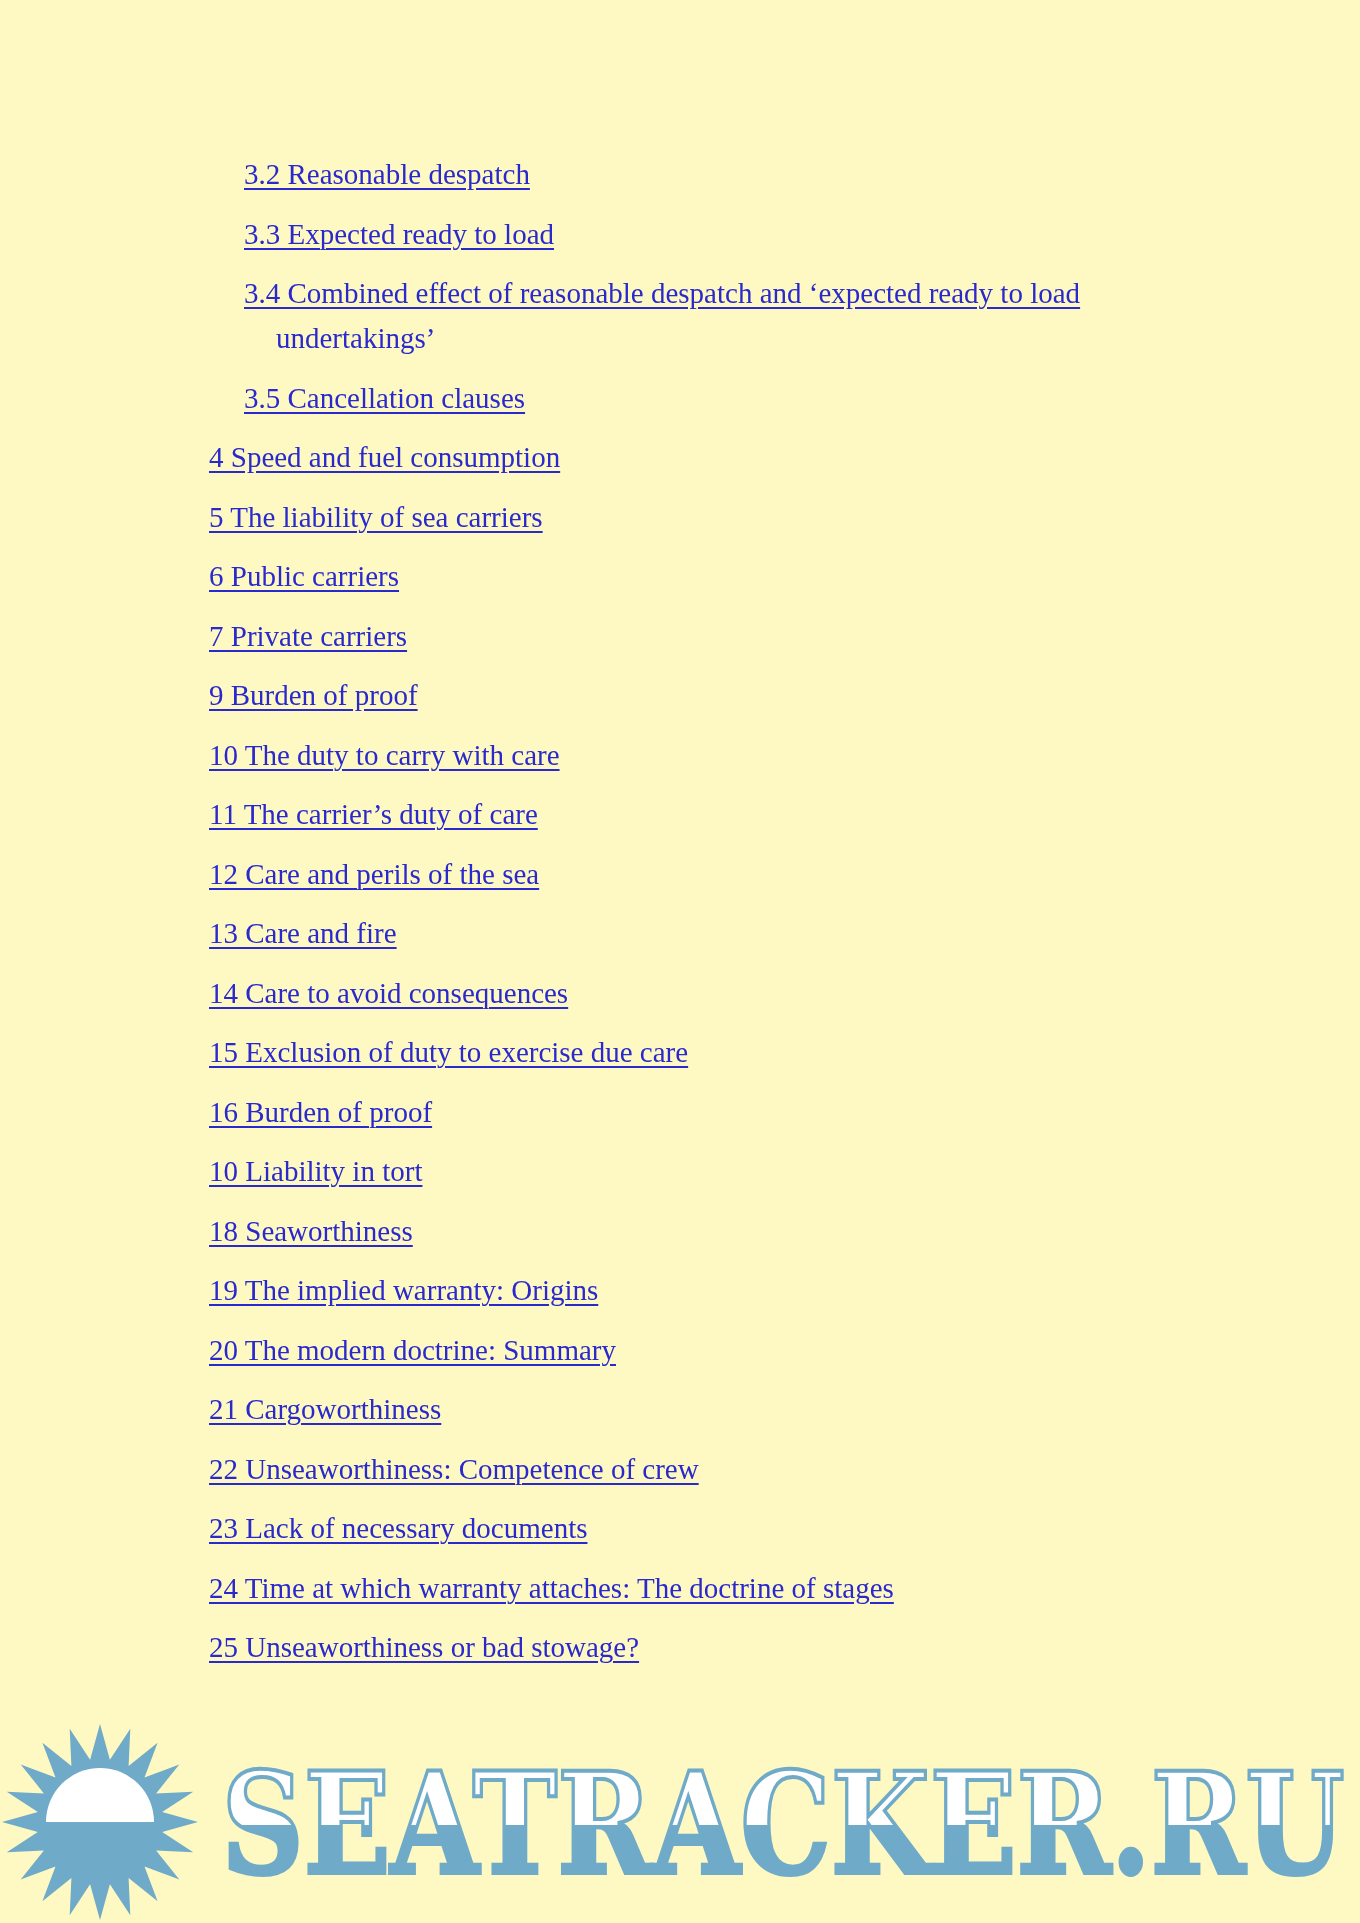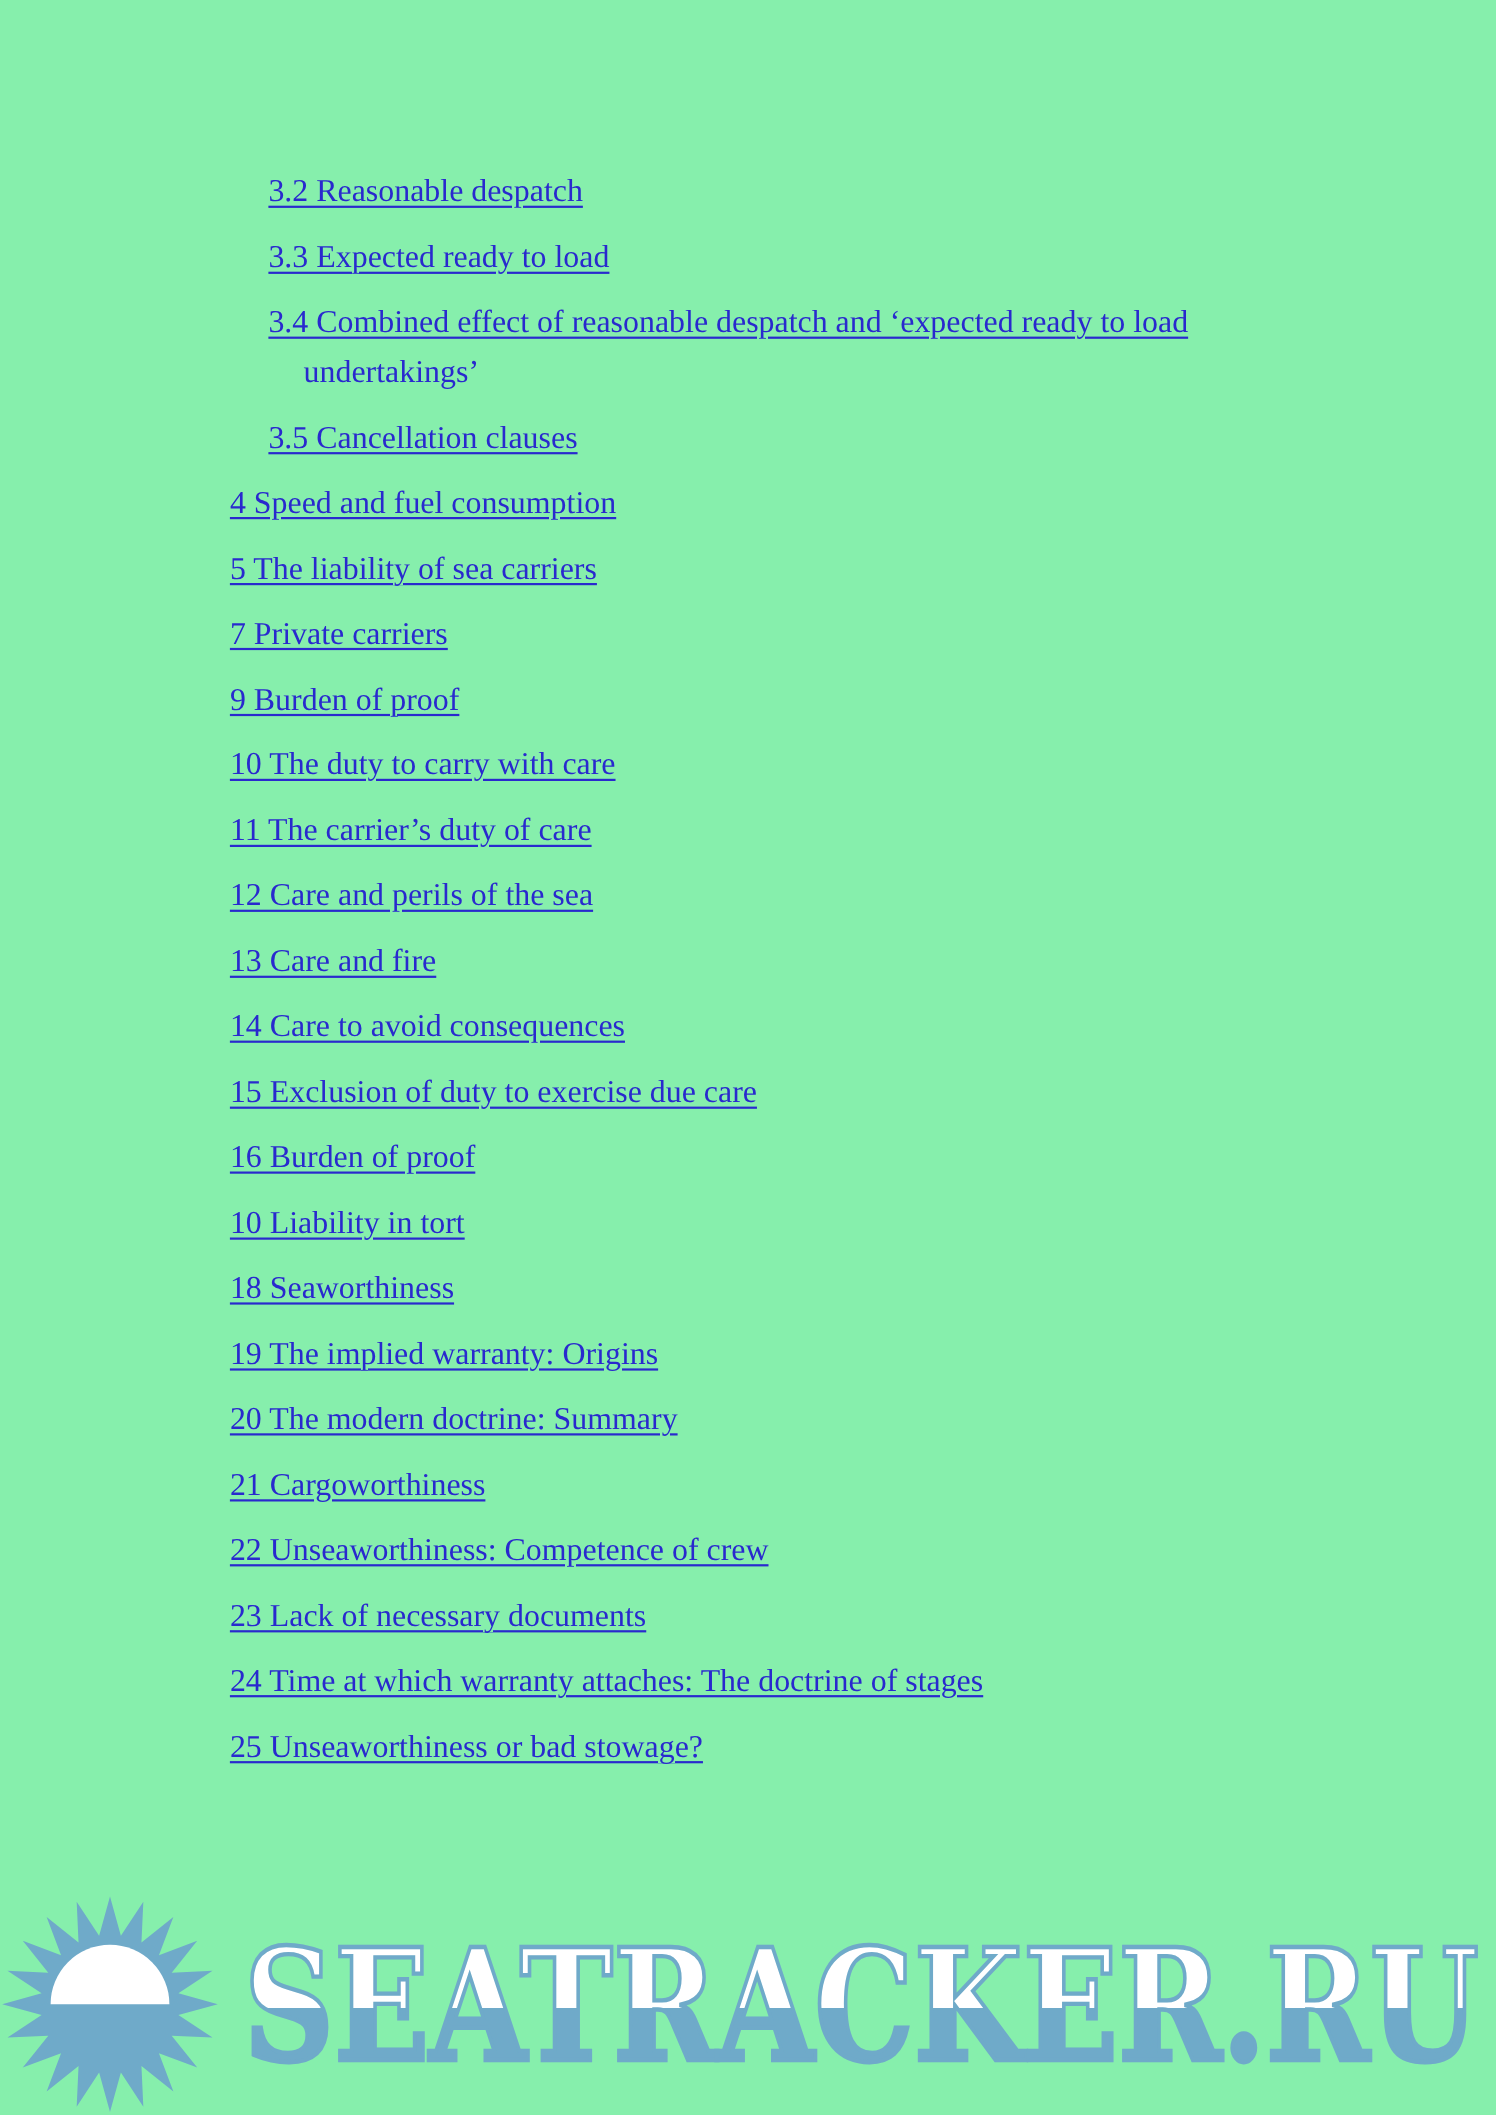--- a/index.html
+++ b/index.html
@@ -4,21 +4,21 @@
 <style>
   html, body {
     margin: 0;
     padding: 0;
     background: #ffffff;
   }
   .page {
     position: relative;
     width: 1360px;
     height: 1923px;
-    background: #86efac;
+    background: #fef9c3;
     overflow: hidden;
     font-family: "Liberation Serif", serif;
   }
   .toc {
     position: absolute;
     top: 152px;
     left: 0;
     width: 1360px;
   }
   .toc-item {
@@ -59,20 +59,21 @@
 
 <div class="page">
 
   <nav class="toc">
       <p class="toc-item level-sub"><a href="#"><span>3.2 Reasonable despatch</span></a></p>
       <p class="toc-item level-sub"><a href="#"><span>3.3 Expected ready to load</span></a></p>
       <p class="toc-item level-sub"><a href="#"><span>3.4 Combined effect of reasonable despatch and ‘expected ready to load</span><br><span class="cont-line">undertakings’</span></a></p>
       <p class="toc-item level-sub"><a href="#"><span>3.5 Cancellation clauses</span></a></p>
       <p class="toc-item level-main"><a href="#"><span>4 Speed and fuel consumption</span></a></p>
       <p class="toc-item level-main"><a href="#"><span>5 The liability of sea carriers</span></a></p>
+      <p class="toc-item level-main"><a href="#"><span>6 Public carriers</span></a></p>
       <p class="toc-item level-main"><a href="#"><span>7 Private carriers</span></a></p>
       <p class="toc-item level-main"><a href="#"><span>9 Burden of proof</span></a></p>
       <p class="toc-item level-main"><a href="#"><span>10 The duty to carry with care</span></a></p>
       <p class="toc-item level-main"><a href="#"><span>11 The carrier’s duty of care</span></a></p>
       <p class="toc-item level-main"><a href="#"><span>12 Care and perils of the sea</span></a></p>
       <p class="toc-item level-main"><a href="#"><span>13 Care and fire</span></a></p>
       <p class="toc-item level-main"><a href="#"><span>14 Care to avoid consequences</span></a></p>
       <p class="toc-item level-main"><a href="#"><span>15 Exclusion of duty to exercise due care</span></a></p>
       <p class="toc-item level-main"><a href="#"><span>16 Burden of proof</span></a></p>
       <p class="toc-item level-main"><a href="#"><span>10 Liability in tort</span></a></p>

